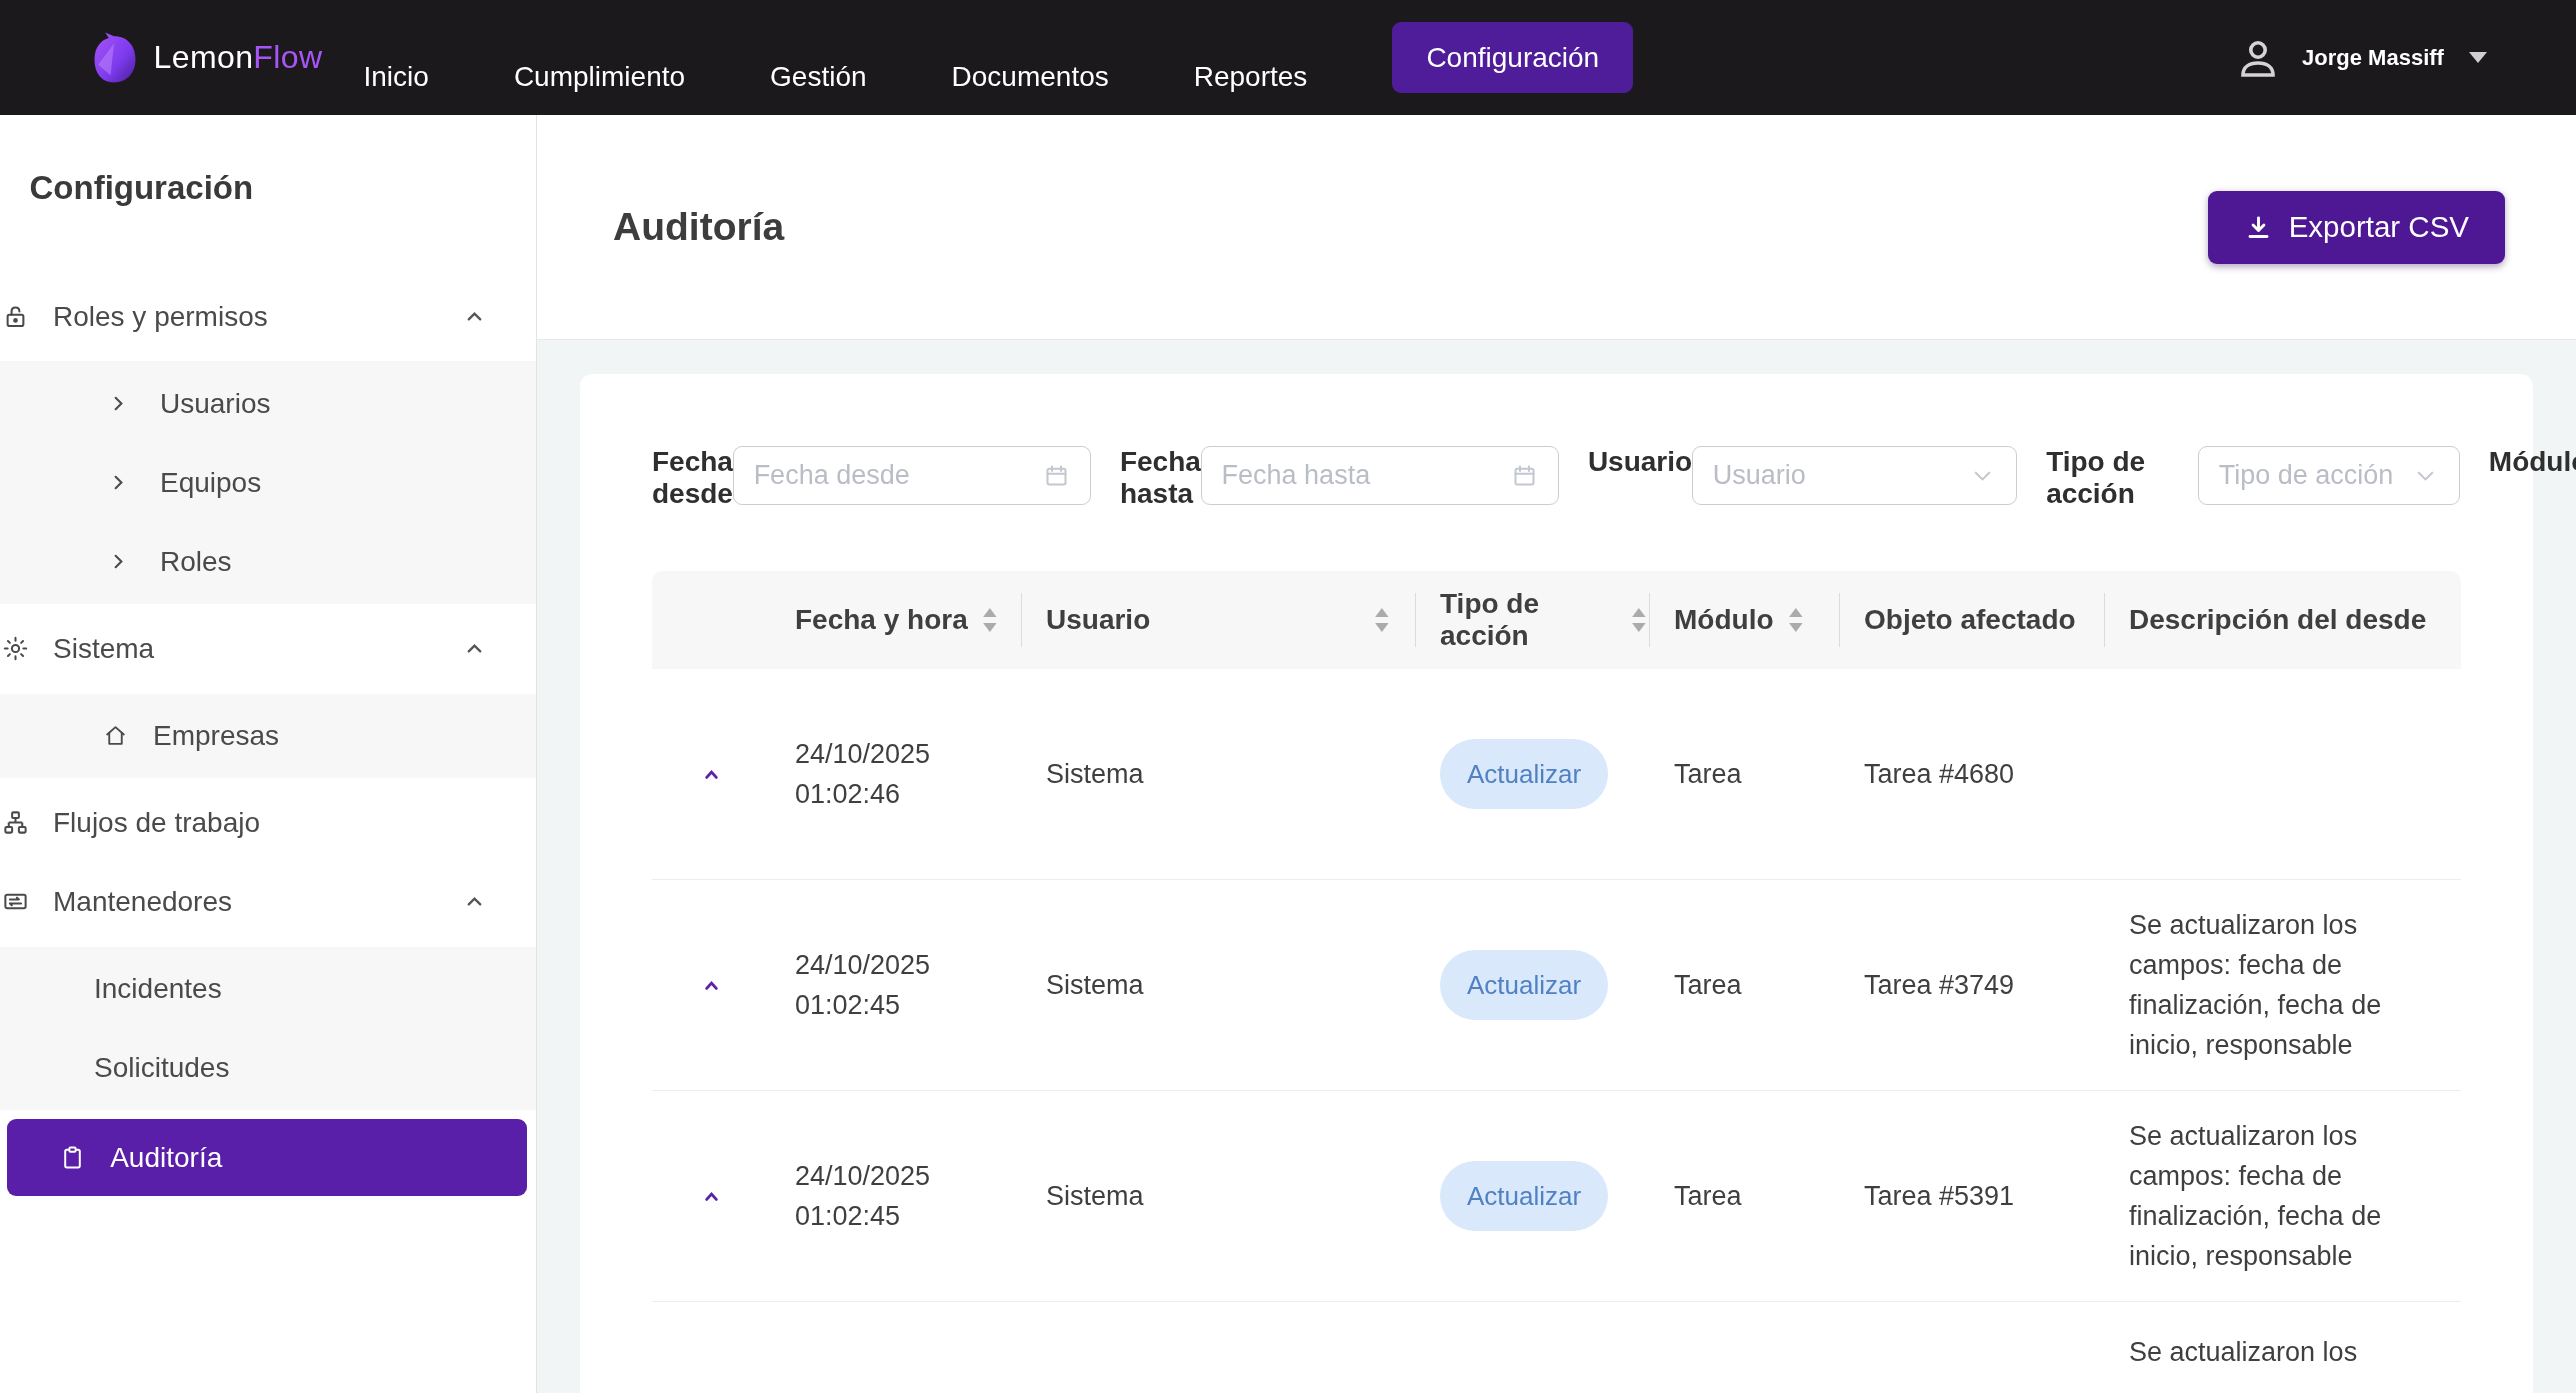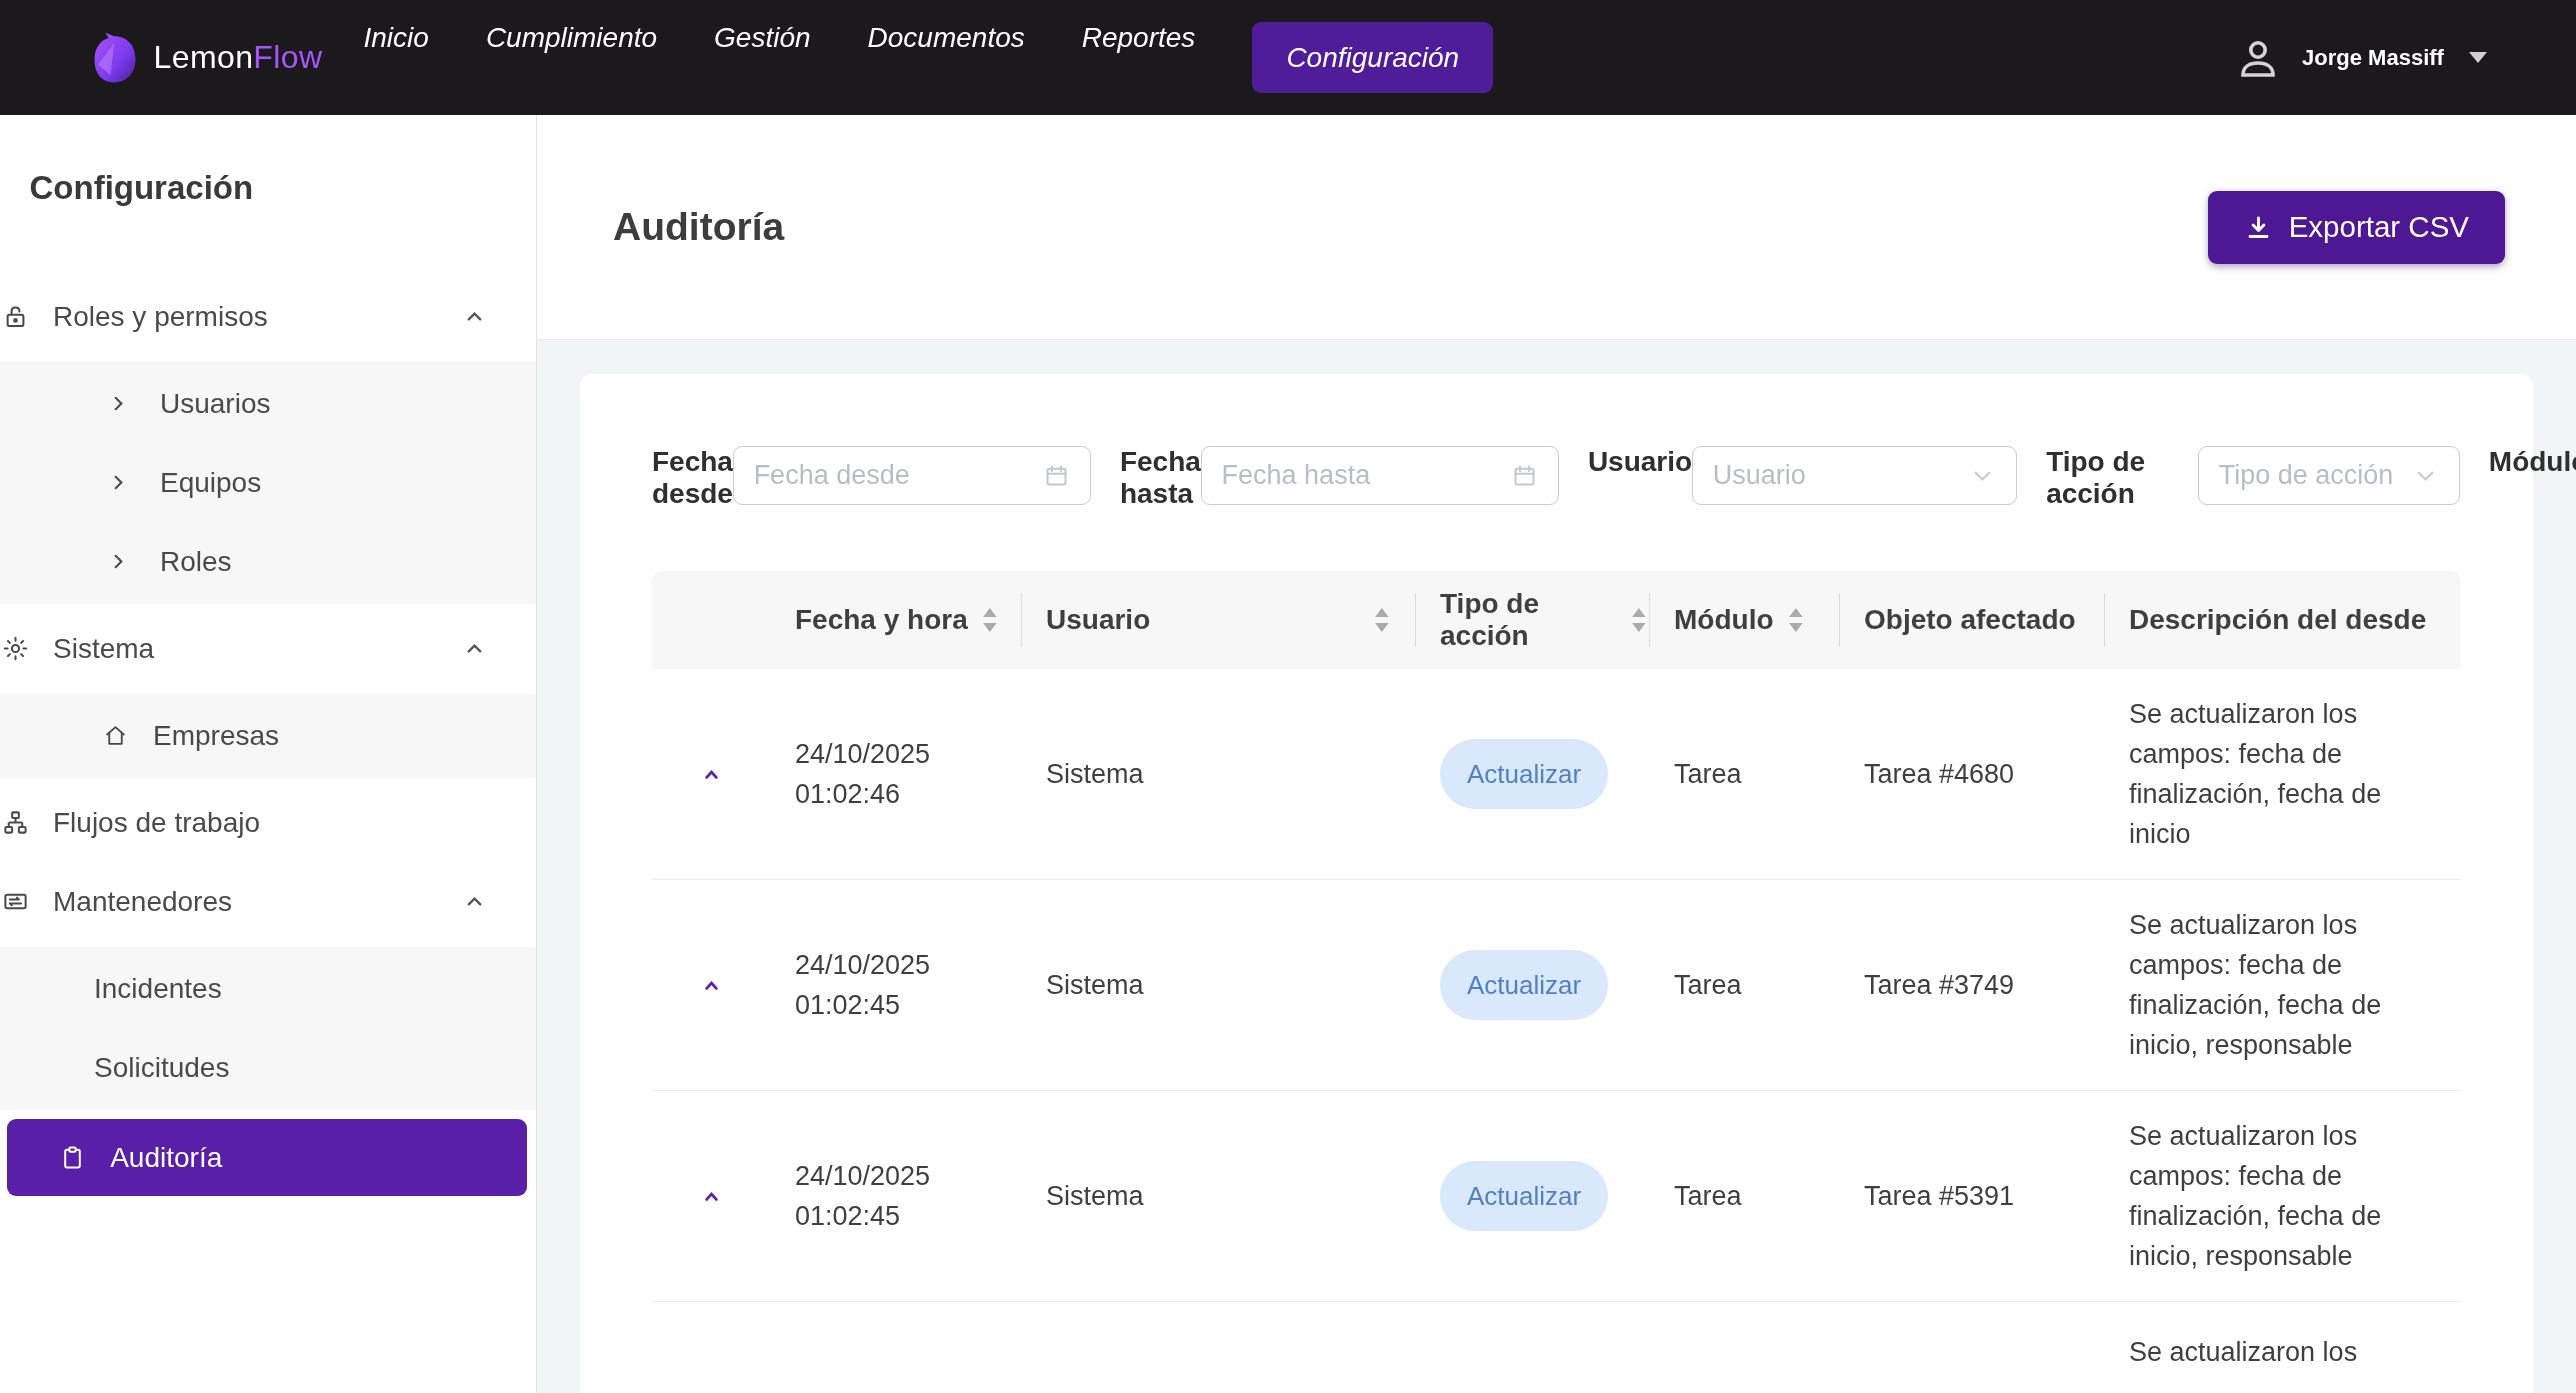--- a/index.html
+++ b/index.html
@@ -16,21 +16,21 @@
   *{margin:0;padding:0;box-sizing:border-box;}
   html,body{width:2576px;height:1393px;overflow:hidden;}
   body{font-family:"Liberation Sans","DejaVu Sans",sans-serif;color:#3f3f3f;background:#fff;}
   .app{width:2576px;height:1393px;display:flex;flex-direction:column;overflow:hidden;}
 
   
   .topnav{height:115px;flex:0 0 115px;background:var(--nav-bg);display:flex;align-items:center;padding:0 89px;}
   .brand{display:flex;align-items:center;gap:12.5px;cursor:pointer;}
   .brand-text{font-size:32px;font-weight:400;letter-spacing:0.4px;color:#fff;text-align:center;}
   .brand-text .flow{color:var(--brand-purple);}
-  .nav-items{display:flex;align-items:flex-start;gap:57px;margin-left:41px;font-style:italic;}
+  .nav-items{display:flex;align-items:flex-end;gap:85px;margin-left:41px;}
   .nav-link{color:#fff;font-size:28px;cursor:pointer;white-space:nowrap;}
   .nav-link.active{background:var(--primary-purple);padding:19.7px 34px;border-radius:9px;}
   .nav-spacer{flex:1;}
   .user-menu{display:flex;align-items:center;gap:19.7px;cursor:pointer;}
   .user-name{color:#fff;font-size:22px;font-weight:700;}
   .user-caret{width:0;height:0;border-left:9.8px solid transparent;border-right:9.8px solid transparent;border-top:11.6px solid #cfcfcf;margin-left:5.4px;}
 
   
   .shell{flex:1;display:flex;min-height:0;}
 
@@ -392,21 +392,20 @@
                 </button>
               </div>
               <div class="td">
                   <div>24/10/2025</div>
                   <div>01:02:46</div>
                 </div>
               <div class="td">Sistema</div>
               <div class="td"><span class="badge">Actualizar</span></div>
               <div class="td">Tarea</div>
               <div class="td">Tarea #4680</div>
-              <div class="td td-desc">Se actualizaron los campos: fecha de finalización, fecha de inicio</div>
             </div>
 
             <div class="t-grid t-row">
               <div class="td td-expand">
                 <button class="expand-btn">
                   <svg width="23" height="23" viewBox="0 0 24 24" fill="none" stroke="currentColor" stroke-width="3" stroke-linecap="round">
                       <polyline points="7,15 12,9.5 17,15"></polyline>
                     </svg>
                 </button>
               </div>

